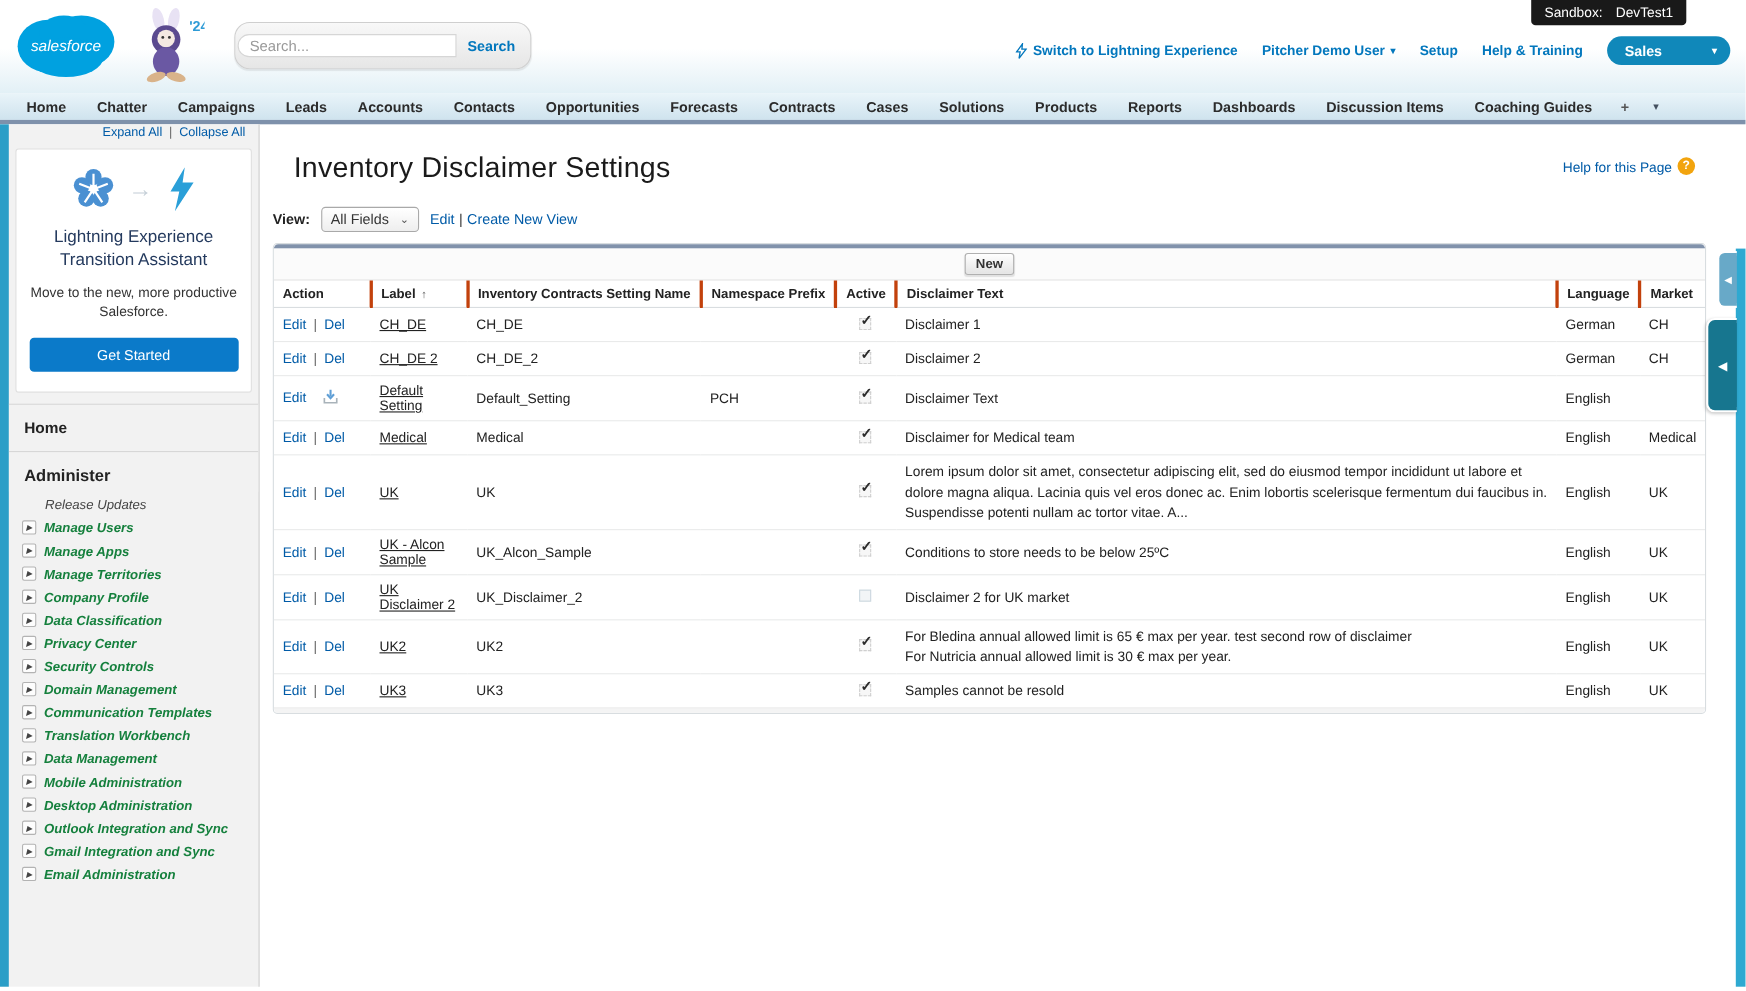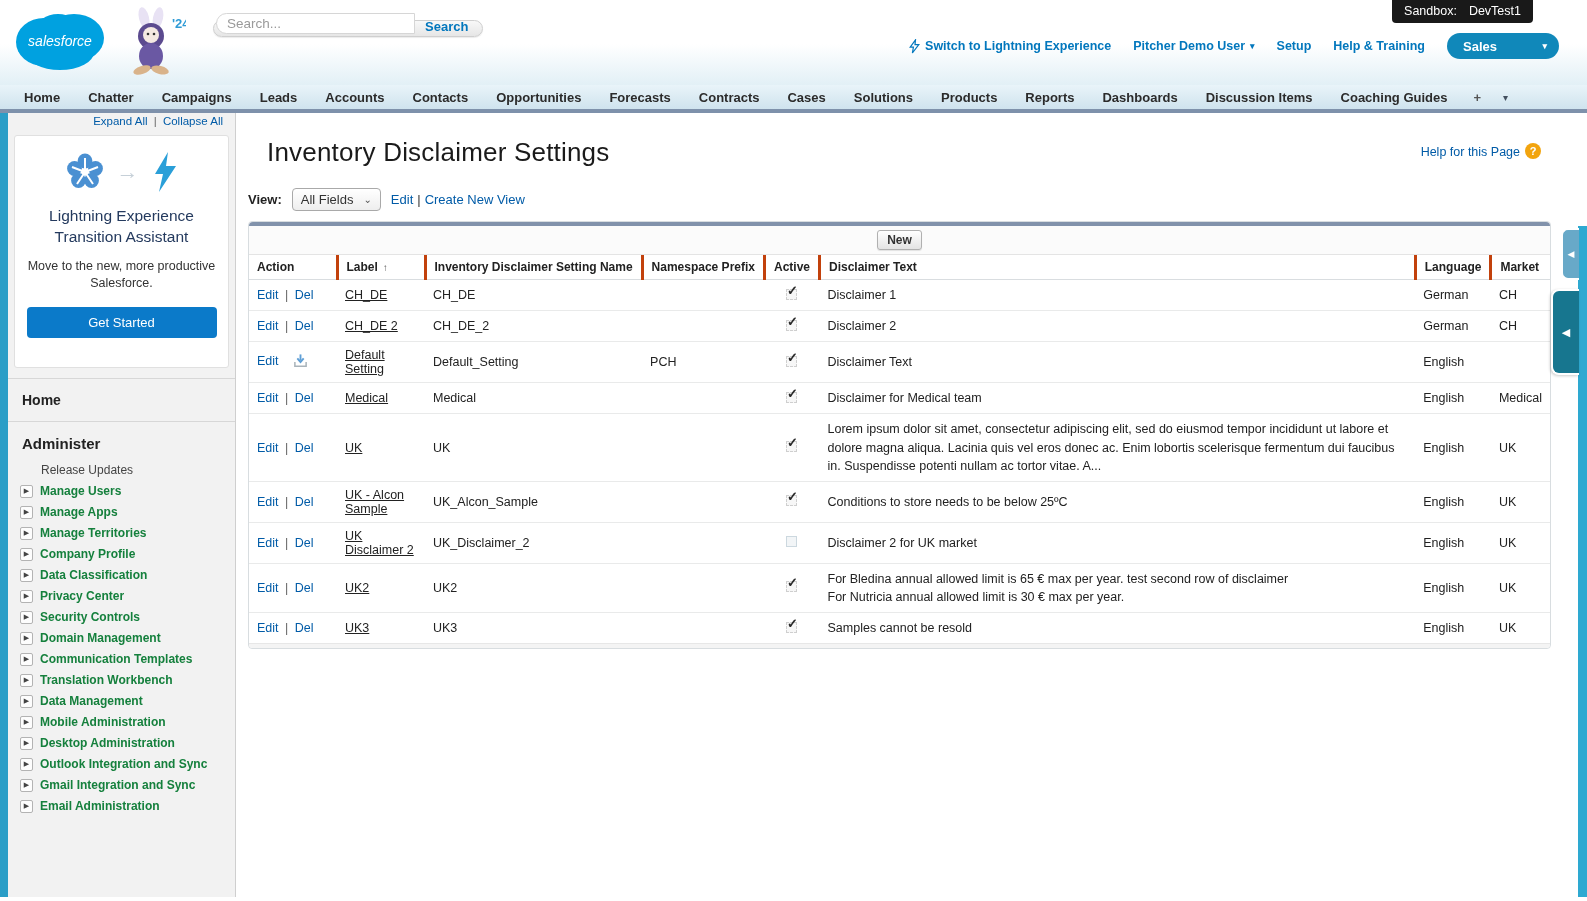--- a/index.html
+++ b/index.html
@@ -4,32 +4,32 @@
 <style>
   * { margin:0; padding:0; box-sizing:border-box; }
   html,body { width:1587px; height:901px; overflow:hidden; background:#fff;
     font-family:"Liberation Sans", sans-serif; color:#333; }
   .page { position:relative; width:1587px; height:901px; }
 
   
   .ghead { position:relative; height:85px; background:linear-gradient(#ffffff 0%, #ffffff 52%, #e2f0f6 100%); }
   .logo { position:absolute; left:14px; top:8px; }
   .mascot { position:absolute; left:118px; top:6px; }
-  .searchpill { position:absolute; left:213px; top:20px; width:270px; height:17px;
+  .searchpill { position:absolute; left:213px; top:20px; width:270px; height:43px;
     background:linear-gradient(#f8f8f8,#e6e6e6); border:1px solid #cfcfcf; border-radius:14px;
-    display:flex; align-items:flex-end; padding:2px; box-shadow:0 1px 1px rgba(0,0,0,.08);}
+    display:flex; align-items:center; padding:2px; box-shadow:0 1px 1px rgba(0,0,0,.08);}
   .searchpill input { flex:1; height:21px; border:1px solid #d6d6d6; border-radius:11px 0 0 11px;
     padding:0 10px; font-size:13.5px; color:#333; outline:none; }
   .searchpill input::placeholder { color:#9a9a9a; }
   .searchpill .sbtn { border:none; background:transparent; color:#0277bd; font-weight:bold;
     font-size:13px; padding:0 12px 0 10px; cursor:pointer; }
   .sandbox { position:absolute; right:54px; top:0; background:#191919; color:#fff;
     font-size:12.5px; padding:4px 12px 5px; border-radius:0 0 4px 4px; display:flex; gap:12px; }
   .sandbox b{ font-weight:400; }
-  .utility { position:absolute; right:28px; top:33px; display:flex; align-items:center; gap:22px; }
+  .utility { position:absolute; right:14px; top:33px; display:flex; align-items:center; gap:22px; }
   .ulink { color:#0277bd; font-size:12.5px; font-weight:bold; text-decoration:none; display:flex; align-items:center; gap:5px; cursor:pointer;}
   .caret { font-size:9px; color:#0277bd; }
   .sales-pill { width:112px; height:26px; background:#1088ba; border-radius:14px; color:#fff;
     display:flex; align-items:center; justify-content:space-between; padding:0 12px 0 16px;
     font-size:13px; font-weight:bold; cursor:pointer; }
   .sales-pill .caret{ color:#fff; }
 
   
   .tabbar { height:28px; background:linear-gradient(#e9f4f9,#cfe3ee); border-bottom:4px solid #7e91ab;
     display:flex; align-items:center; padding:0 10px; }
@@ -51,26 +51,26 @@
     font-weight:bold; display:flex; align-items:center; justify-content:center; font-style:italic; margin-right:6px;}
   .qsep { width:1px; height:18px; background:#ddd; margin-right:6px; }
   .expand-links { text-align:right; font-size:11.5px; margin:2px 12px 8px; }
   .expand-links a { color:#015ba7; text-decoration:none; cursor:pointer; }
   .lexcard { background:#fff; border:1px solid #e0e0e0; border-radius:3px; margin:0 6px 10px;
     padding:16px 10px 18px; text-align:center; }
   .lexicons { display:flex; align-items:center; justify-content:center; gap:12px; margin-bottom:14px;}
   .lexarrow { color:#c6d0d8; font-size:22px; font-weight:bold; }
   .lextitle { color:#243a5e; font-size:15.5px; line-height:1.35; margin-bottom:10px; }
   .lexbody { color:#333; font-size:12.5px; line-height:1.4; margin-bottom:14px; }
-  .getstarted { display:block; width:190px; margin:11px auto; background:#0b7ac9; color:#fff;
+  .getstarted { display:block; width:190px; margin:0 auto; background:#0b7ac9; color:#fff;
     border:none; border-radius:4px; font-size:13px; padding:8px 0; cursor:pointer; font-family:inherit;text-align:center;}
   .side-section { border-top:1px solid #d7d7d7; padding:13px 14px; font-size:14px; font-weight:bold; color:#222; background:#f2f2f2;}
   .side-section.h2 { font-size:15px; padding-bottom:6px; border-top:1px solid #d7d7d7;}
   .admin-list { padding:2px 8px 10px 8px; }
-  .side-item { display:flex; align-items:center; gap:7px; padding:3.5px 0 3.5px 4px; font-size:12px; }
+  .side-item { display:flex; align-items:flex-start; gap:7px; padding:3.5px 0 3.5px 4px; font-size:12px;font-style:italic; }
   .side-item .lbl { font-weight:bold; color:#15803d; cursor:pointer; }
   .side-item.plain .lbl { font-weight:400; color:#444; padding-left:21px; }
   .expander { width:13px; height:13px; border:1px solid #b3b3b3; border-radius:2px; background:#fdfdfd;
     font-size:7px; color:#444; display:flex; align-items:center; justify-content:center; cursor:pointer; flex:0 0 13px;}
 
   
   main { flex:1; padding:0 36px 0 12px; position:relative; }
   .helplink { position:absolute; right:46px; top:30px; display:flex; align-items:flex-end; gap:5px;
     color:#015ba7; font-size:12.5px; cursor:pointer;}
   .helpicon { width:16px; height:16px; border-radius:50%; background:#f2a40e; color:#fff; font-size:11px;
@@ -337,21 +337,21 @@
       <div class="card">
         <div class="card-topbar"></div>
         <div class="btnband">
           <button class="newbtn">New</button>
         </div>
         <table class="list">
           <thead>
             <tr>
               <th>Action</th>
               <th><span>Label</span><span class="sort-ind">↑</span></th>
-              <th>Inventory Disclaimer Setting Name</th>
+              <th>Inventory Contracts Setting Name</th>
               <th>Namespace Prefix</th>
               <th>Active</th>
               <th>Disclaimer Text</th>
               <th>Language</th>
               <th>Market</th>
             </tr>
           </thead>
           <tbody id="rows">
               <tr>
                 <td class="c-action"><a class="alink">Edit</a><span class="sep"> | </span><a class="alink">Del</a></td>

